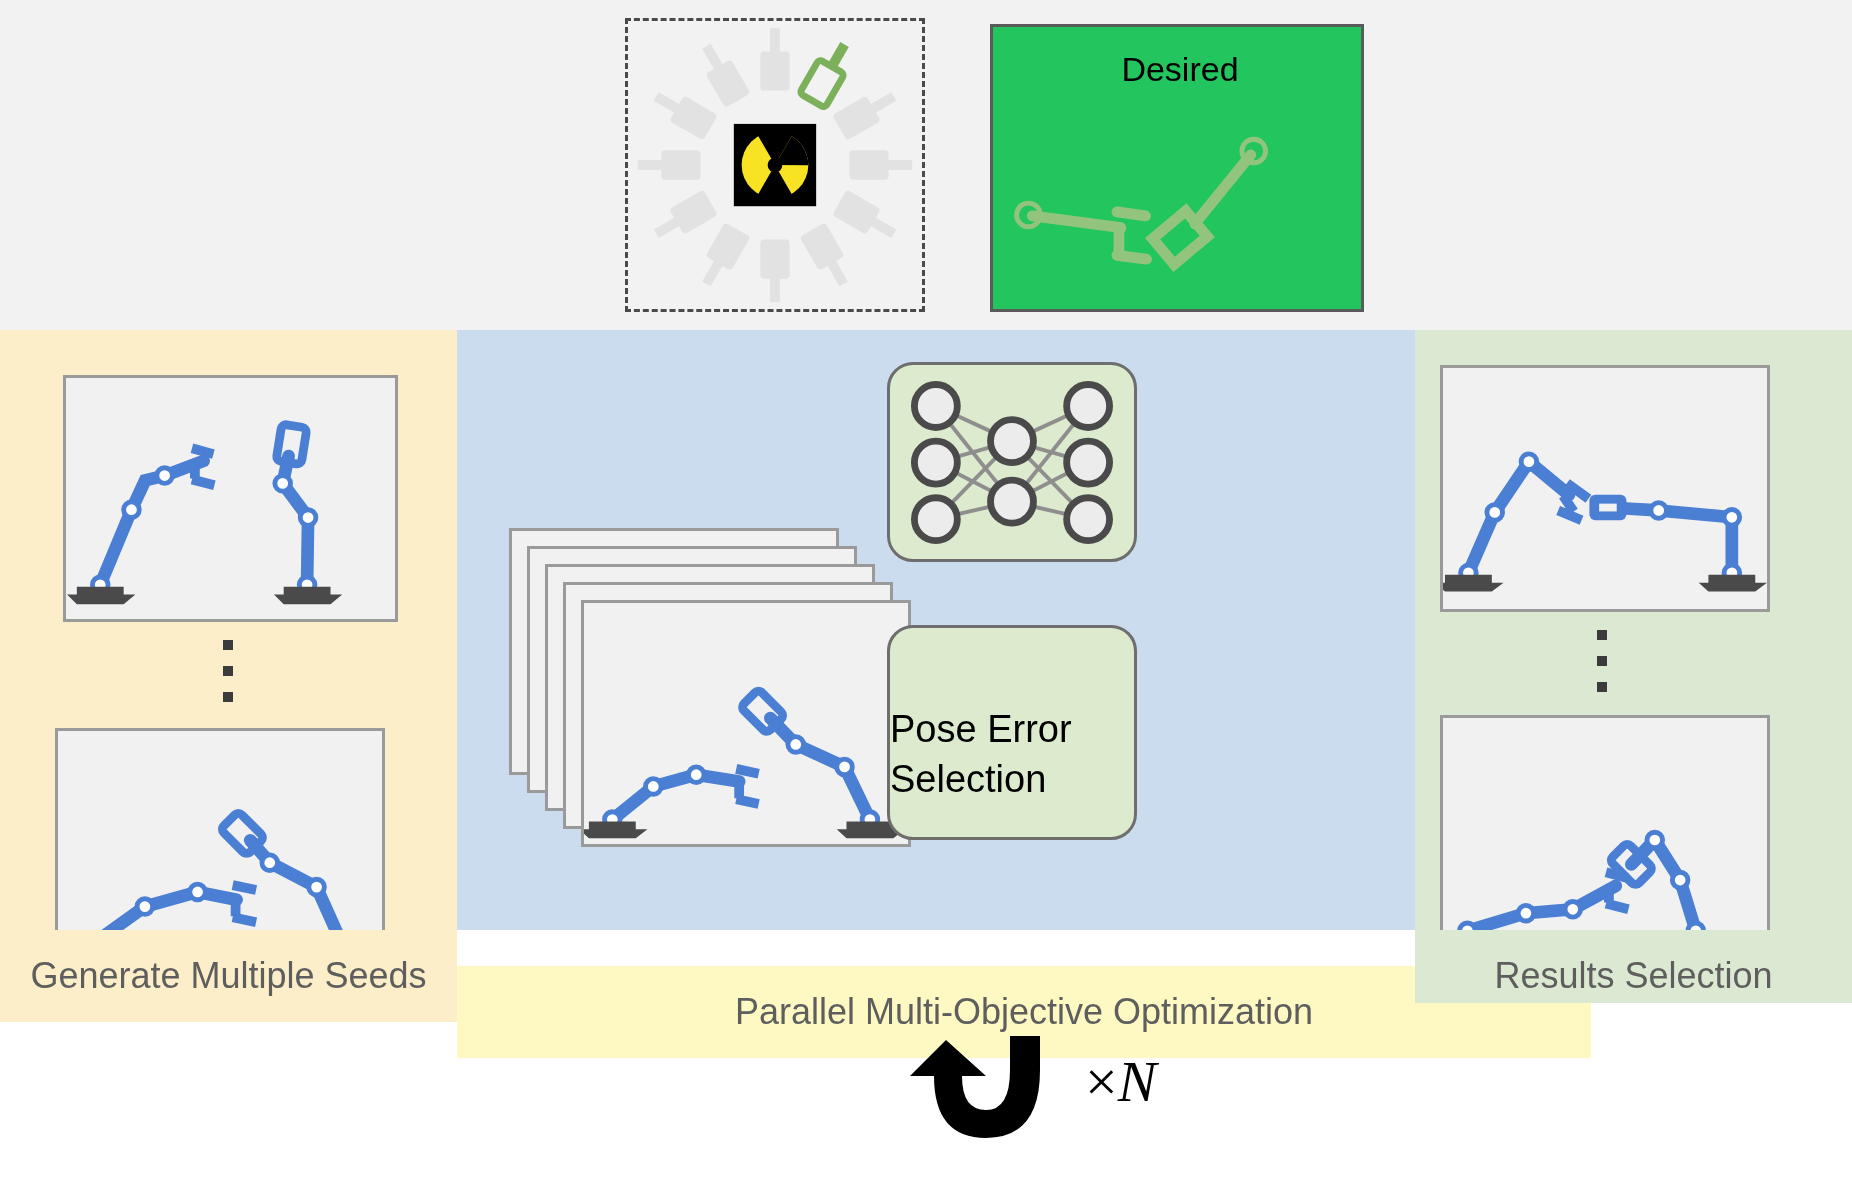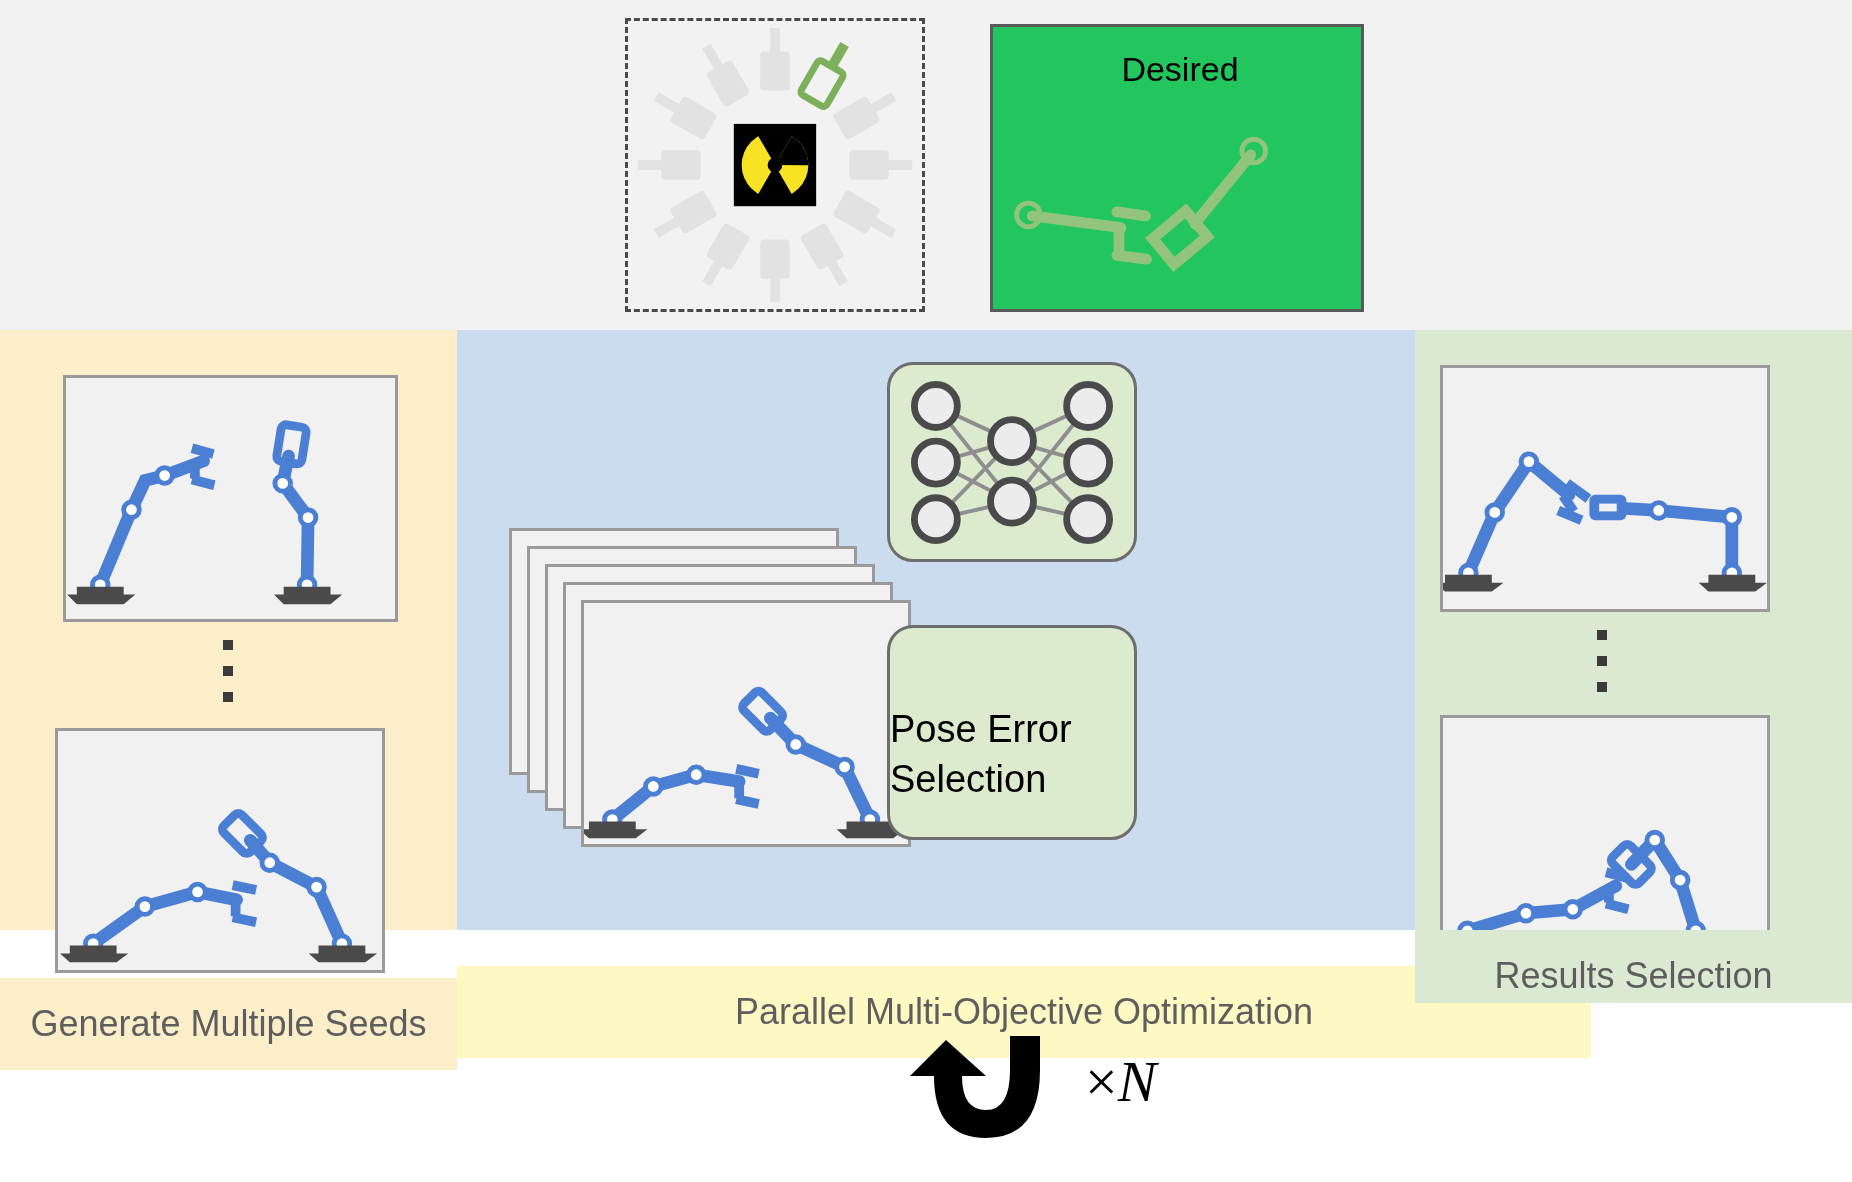--- a/index.html
+++ b/index.html
@@ -13,21 +13,21 @@
       border:3px dashed #4a4a4a;background:#f2f2f2;box-sizing:border-box;}
   #desired-box{left:990px;top:24px;width:374px;height:288px;
       border:3px solid #5a5a5a;background:#22c55e;box-sizing:border-box;}
   #desired-title{left:0;top:20px;width:374px;text-align:center;
       font-size:34px;line-height:44px;color:#000;}
 
   
   #col-seeds{left:0;top:330px;width:457px;height:600px;background:#fbeec8;}
   #col-opt{left:457px;top:330px;width:958px;height:600px;background:#ccdcef;}
   #col-res{left:1415px;top:330px;width:437px;height:600px;background:#dbe8d2;}
-  #foot-seeds{left:0;top:930px;width:457px;height:92px;background:#fbeec8;margin-top:48px;}
+  #foot-seeds{left:0;top:930px;width:457px;height:92px;background:#fbeec8;}
   #foot-opt{left:457px;top:966px;width:1134px;height:92px;background:#fef9c3;}
   #foot-res{left:1415px;top:930px;width:437px;height:73px;background:#dbe8d2;}
   .foot-label{position:absolute;left:0;top:0;width:100%;height:92px;
       display:flex;align-items:center;justify-content:center;
       font-size:36px;color:#5e5e5e;}
 
   
   .panel{background:#f1f1f1;border:3px solid #9a9a9a;box-sizing:border-box;}
   .panel svg{display:block;width:100%;height:100%;}
 

